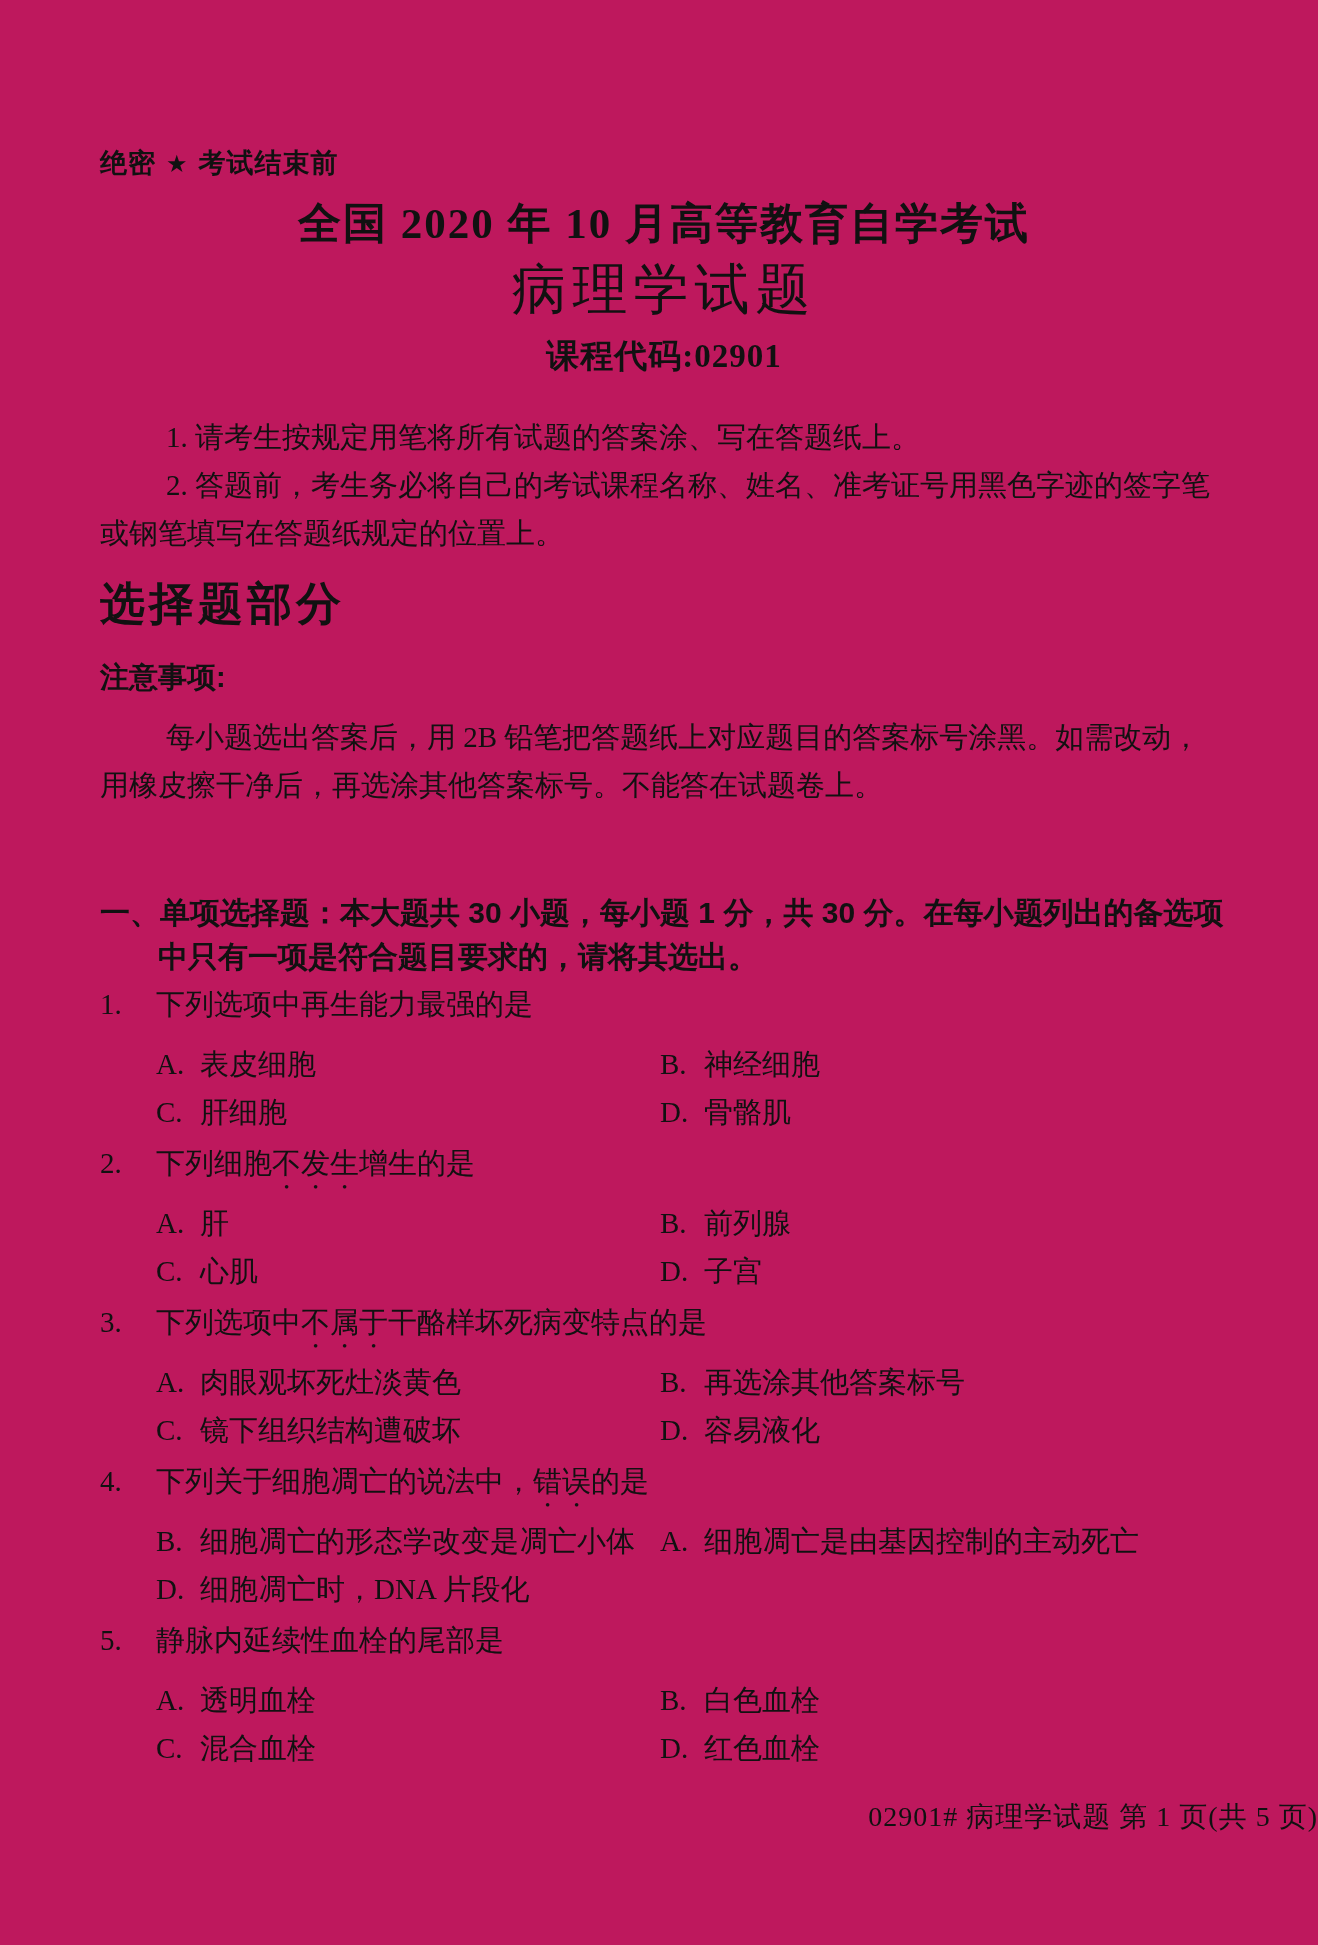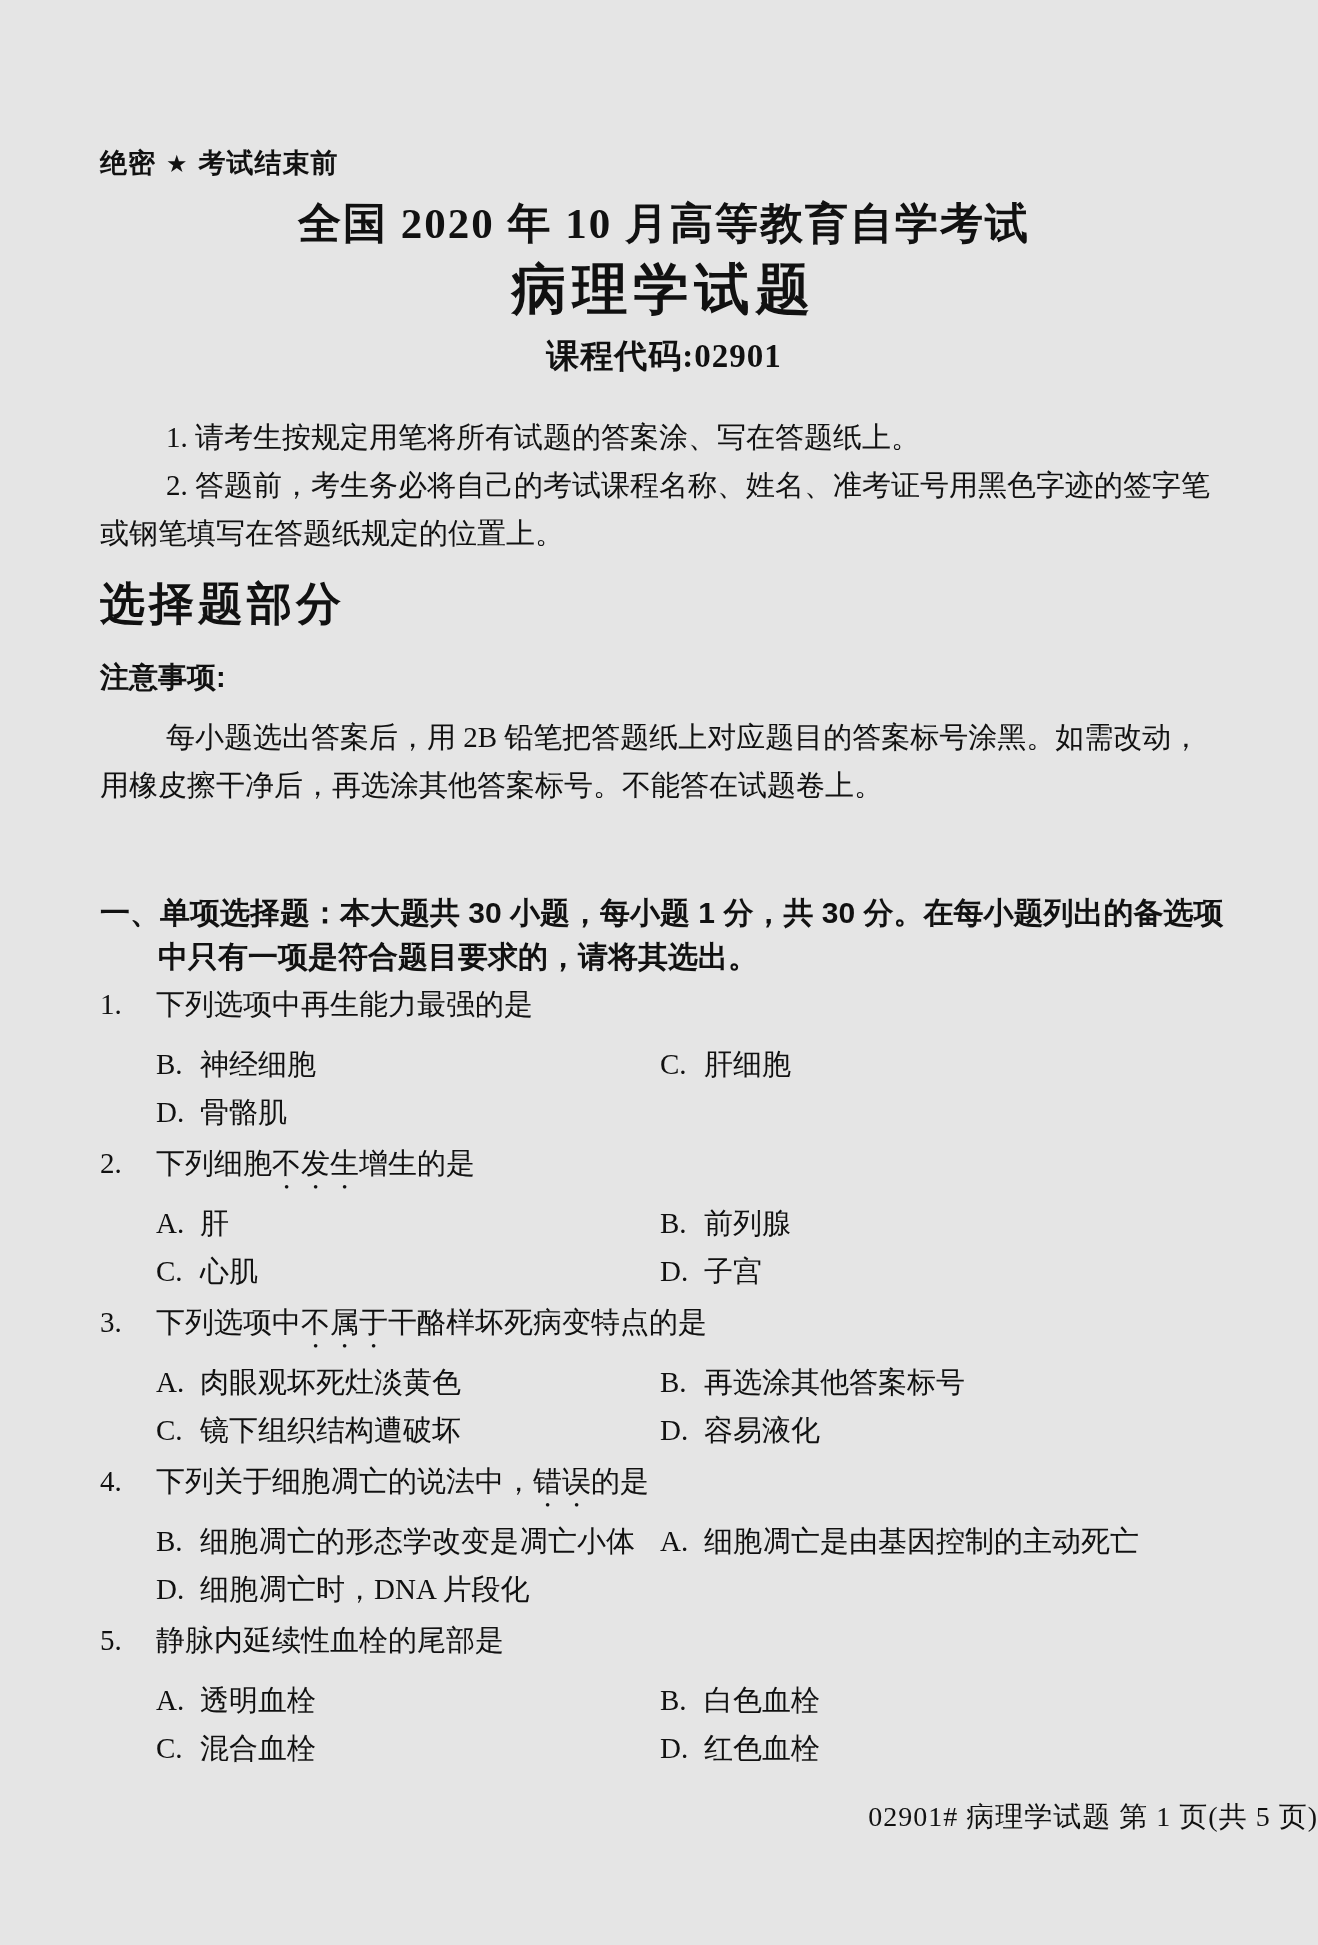--- a/index.html
+++ b/index.html
@@ -8,21 +8,21 @@
     width: 1318px; height: 1945px;
     position: relative;
     overflow: hidden;
     color: #111111;
     font-family: "Liberation Serif", "DejaVu Serif", serif;
   }
   .sheet {
     position: relative;
     width: 1318px; height: 1945px;
     padding: 148px 90px 0 100px;
-    background: #e5e5e5;
+    background: #be185d;
   }
   .hei { font-family: "Liberation Sans", "DejaVu Sans", sans-serif; }
 
   .classification {
     font-family: "Liberation Sans", "DejaVu Sans", sans-serif;
     font-weight: bold;
     font-size: 27px; line-height: 30px;
     letter-spacing: 1px;
   }
   .classification .star { padding: 0 10px; font-size: 24px; }
@@ -31,21 +31,21 @@
     margin-top: 20px;
     text-align: center;
     font-size: 43px; line-height: 50px;
     font-weight: bold;
     letter-spacing: 2px;
   }
   .paper-title {
     margin-top: 10px;
     text-align: center;
     font-size: 55px; line-height: 62px;
-    font-weight: bold;
+    font-weight: normal;
     letter-spacing: 6px;
   }
   .course-code {
     margin-top: 16px;
     text-align: center;
     font-size: 33px; line-height: 38px;
     font-weight: bold;
     letter-spacing: 1px;
   }
 
@@ -133,20 +133,21 @@
     <span>一、</span><span>单项选择题：</span><span>本大题共 30 小题，每小题 1 分，共 30 分。在每小题列出的备选项中只有一项是符合题目要求的，请将其选出。</span>
   </p>
 
   <div class="questions">
 
     <div class="question">
       <div class="stem">
         <span class="qnum">1.</span><span>下列选项中再生能力最强的是</span><span class="emph"></span><span></span>
       </div>
       <div class="opts">
+        <div class="opt"><span class="opt-label">A.</span><span>表皮细胞</span></div>
         <div class="opt"><span class="opt-label">B.</span><span>神经细胞</span></div>
         <div class="opt"><span class="opt-label">C.</span><span>肝细胞</span></div>
         <div class="opt"><span class="opt-label">D.</span><span>骨骼肌</span></div>
       </div>
     </div>
 
     <div class="question">
       <div class="stem">
         <span class="qnum">2.</span><span>下列细胞</span><span class="emph">不发生</span><span>增生的是</span>
       </div>

